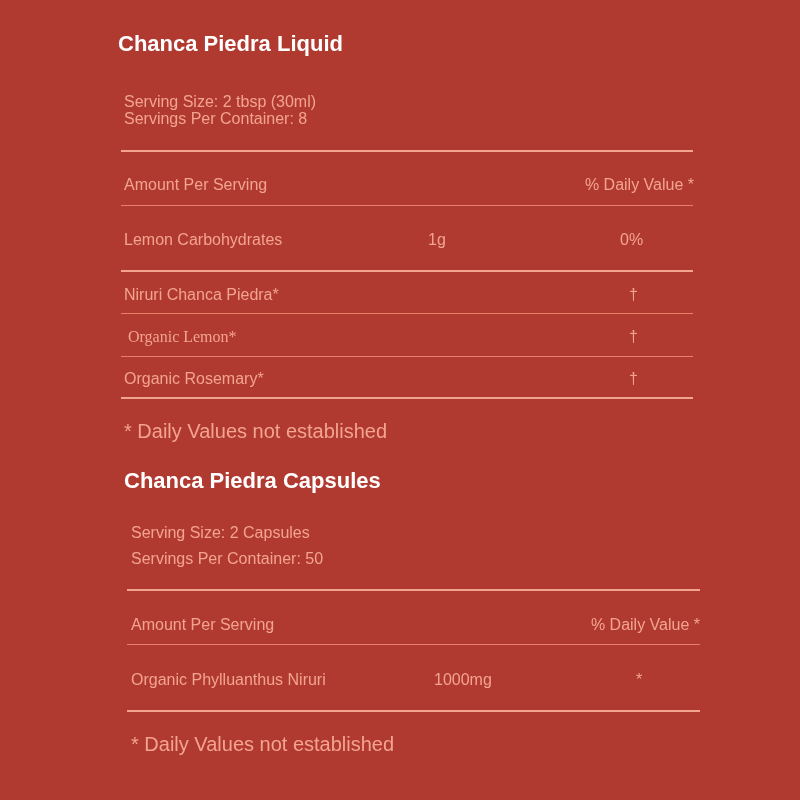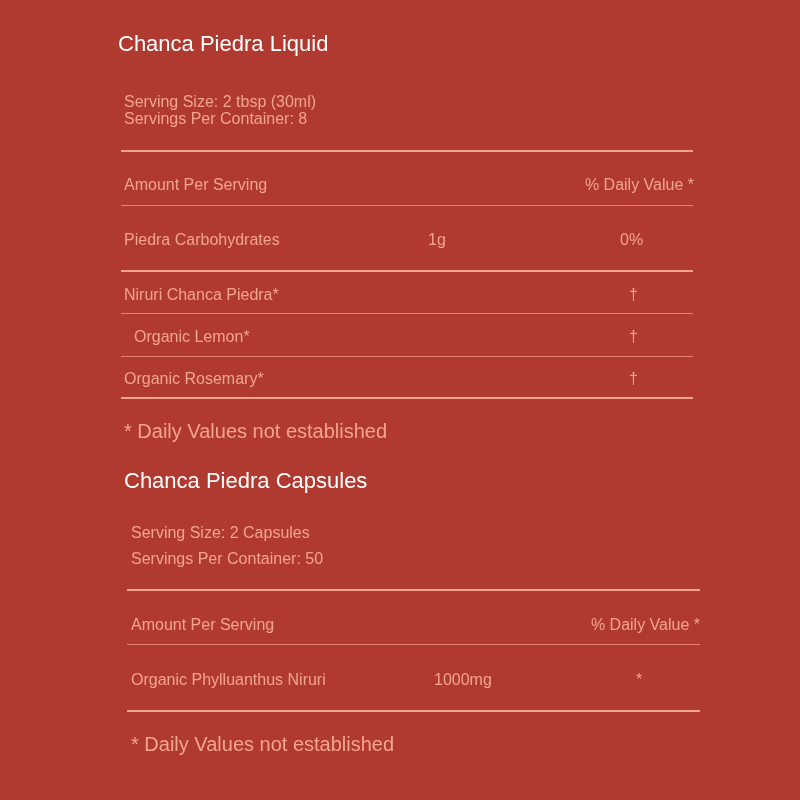--- a/index.html
+++ b/index.html
@@ -3,21 +3,21 @@
 <meta charset="utf-8">
 <style>
   html, body { margin:0; padding:0; }
   body {
     width:800px; height:800px; overflow:hidden;
     background:#b13a30;
     font-family:"Liberation Sans", sans-serif;
     position:relative;
   }
   .title {
-    position:absolute; color:#ffffff; font-weight:normal; font-size:22px; margin:0;
+    position:absolute; color:#ffffff; font-weight:bold; font-size:22px; margin:0;
   }
   .meta { position:absolute; color:#f3a48e; font-size:16px; line-height:25px; }
   .rule { position:absolute; background:#f3a48e; height:2px; }
   .rule.thin { height:1px; background:#e9806a; }
   .row { position:absolute; color:#f3a48e; font-size:16px; }
   .cell { position:absolute; white-space:nowrap; }
   .note { position:absolute; color:#f3a48e; font-size:20px; font-weight:300; }
 </style>
 </head>
 <body>
@@ -27,33 +27,33 @@
 <div class="meta" style="left:124px;top:106px;text-align:right;">Servings Per Container: 8</div>
 <div class="rule" style="left:121px;top:150px;width:572px;"></div>
 
 <div class="row" style="left:124px;top:176px;width:570px;">
   <span class="cell" style="left:0;">Amount Per Serving</span>
   <span class="cell" style="right:0;">% Daily Value *</span>
 </div>
 <div class="rule thin" style="left:121px;top:205px;width:572px;"></div>
 
 <div class="row" style="left:124px;top:231px;width:570px;">
-  <span class="cell" style="left:0;">Piedra Carbohydrates</span>
+  <span class="cell" style="left:0;">Lemon Carbohydrates</span>
   <span class="cell" style="left:304px;">1g</span>
   <span class="cell" style="left:496px;">0%</span>
 </div>
 <div class="rule" style="left:121px;top:270px;width:572px;"></div>
 
 <div class="row" style="left:124px;top:286px;width:570px;">
   <span class="cell" style="left:0;">Niruri Chanca Piedra*</span>
   <span class="cell" style="left:505px;">†</span>
 </div>
 <div class="rule thin" style="left:121px;top:313px;width:572px;"></div>
 <div class="row" style="left:124px;top:328px;width:570px;">
-  <span class="cell" style="left:10px;">Organic Lemon*</span>
+  <span class="cell" style="left:4px;font-family:Liberation Serif, serif;">Organic Lemon*</span>
   <span class="cell" style="left:505px;">†</span>
 </div>
 <div class="rule thin" style="left:121px;top:356px;width:572px;"></div>
 <div class="row" style="left:124px;top:370px;width:570px;">
   <span class="cell" style="left:0;">Organic Rosemary*</span>
   <span class="cell" style="left:505px;">†</span>
 </div>
 <div class="rule" style="left:121px;top:397px;width:572px;"></div>
 <div class="note" style="left:124px;top:420px;">* Daily Values not established</div>
 

